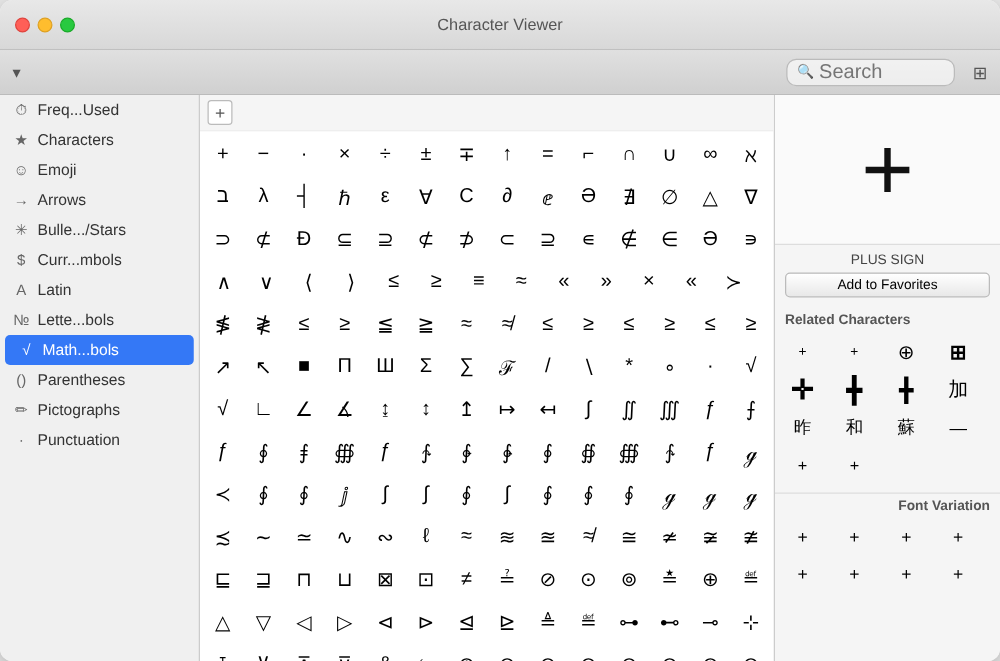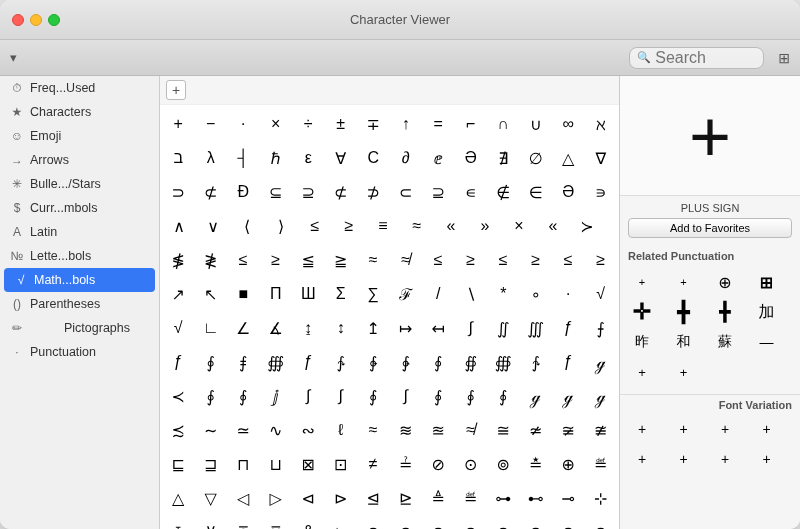--- a/index.html
+++ b/index.html
@@ -315,21 +315,21 @@
         <div class="sidebar-item selected">
           <span class="sidebar-icon">√</span>
           <span style="font-size: 12.5px;">Math...bols</span>
         </div>
         <div class="sidebar-item">
           <span class="sidebar-icon">()</span>
           <span style="font-size: 12.5px;">Parentheses</span>
         </div>
         <div class="sidebar-item">
           <span class="sidebar-icon">✏</span>
-          <span style="font-size: 12.5px; margin-left: 34px;">Pictographs</span>
+          <span style="font-size: 12.5px;">Pictographs</span>
         </div>
         <div class="sidebar-item">
           <span class="sidebar-icon">∙</span>
           <span style="font-size: 12.5px;">Punctuation</span>
         </div>
       </div>
 
     <div class="char-grid-area">
       <div class="char-grid-header">
         <button class="add-btn">+</button>
@@ -544,21 +544,21 @@
           </div>
         </div>
     </div>
 
     <div class="right-panel">
       <div class="char-preview">
         <span class="char-preview-symbol">+</span>
       </div>
       <div class="char-name">PLUS SIGN</div>
       <div class="add-to-favorites-btn">Add to Favorites</div>
-      <div class="section-header">Related Punctuation</div>
+      <div class="section-header">Related Characters</div>
       <div class="related-chars" style="display: grid; grid-template-columns: repeat(4, 1fr); padding: 4px 8px; gap: 2px;">
       <div style="width: 28px; height: 28px; display: flex; align-items: center; justify-content: center; cursor: pointer; border-radius: 3px; font-size: 11px;">+</div>
           <div style="width: 28px; height: 28px; display: flex; align-items: center; justify-content: center; cursor: pointer; border-radius: 3px; font-size: 11px;">+</div>
           <div style="width: 28px; height: 28px; display: flex; align-items: center; justify-content: center; cursor: pointer; border-radius: 3px; font-size: 16px;">⊕</div>
           <div style="width: 28px; height: 28px; display: flex; align-items: center; justify-content: center; cursor: pointer; border-radius: 3px; font-size: 16px; font-weight: bold;">⊞</div>
           <div style="width: 28px; height: 28px; display: flex; align-items: center; justify-content: center; cursor: pointer; border-radius: 3px; font-size: 22px; font-weight: bold;">✛</div>
           <div style="width: 28px; height: 28px; display: flex; align-items: center; justify-content: center; cursor: pointer; border-radius: 3px; font-size: 20px; font-weight: bold;">╋</div>
           <div style="width: 28px; height: 28px; display: flex; align-items: center; justify-content: center; cursor: pointer; border-radius: 3px; font-size: 18px; font-weight: bold;">╋</div>
           <div style="width: 28px; height: 28px; display: flex; align-items: center; justify-content: center; cursor: pointer; border-radius: 3px; font-size: 16px;">加</div>
           <div style="width: 28px; height: 28px; display: flex; align-items: center; justify-content: center; cursor: pointer; border-radius: 3px; font-size: 14px;">昨</div>

